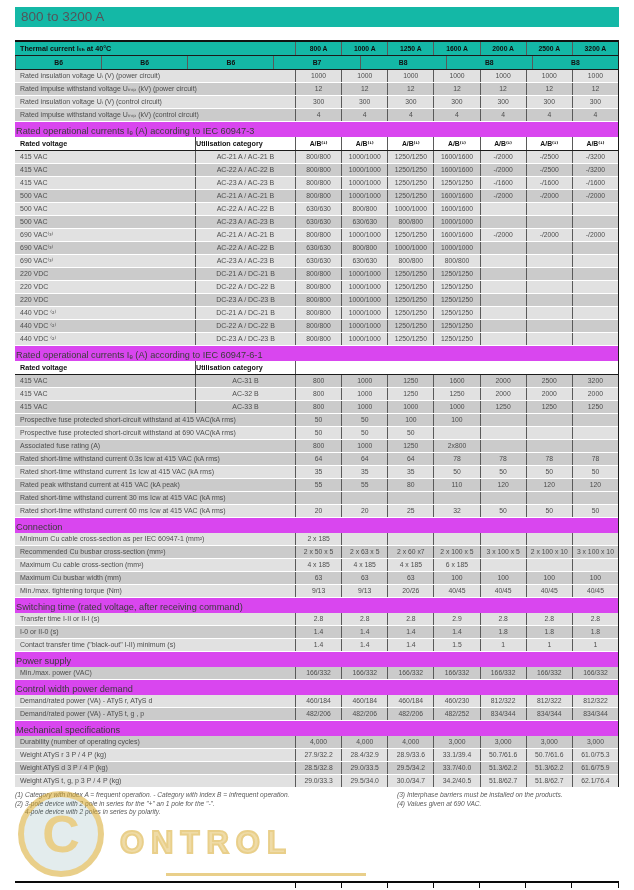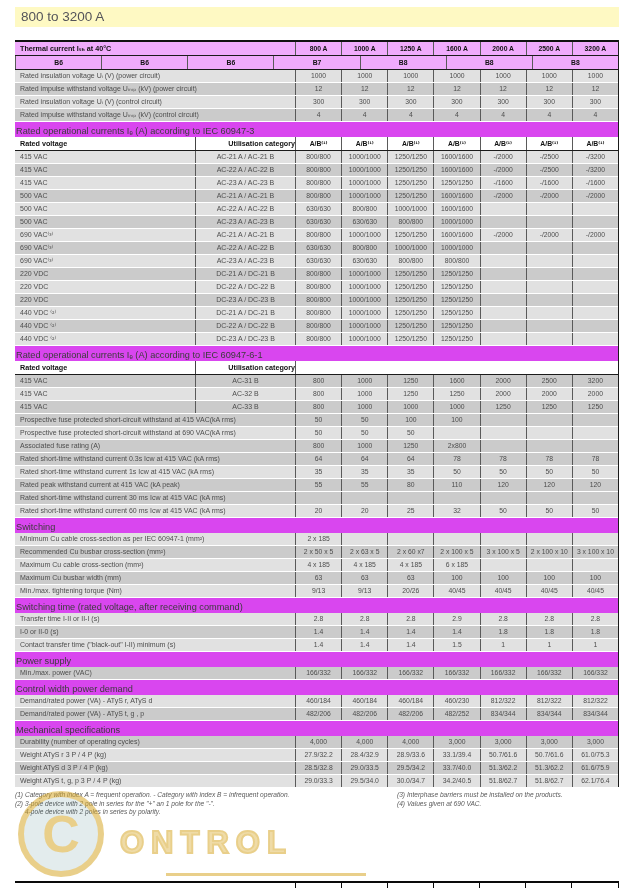--- a/index.html
+++ b/index.html
@@ -3,36 +3,36 @@
 <meta charset="utf-8">
 <style>
   * { margin:0; padding:0; box-sizing:border-box; }
   body { background:#ffffff; }
   .sheet {
     position:relative; width:634px; height:890px; background:#ffffff;
     font-family:"Liberation Sans","DejaVu Sans",sans-serif; color:#4a4a4a; overflow:hidden;
   }
   .content { position:absolute; left:15px; top:7px; width:604px; }
   .title-band {
-    height:20px; line-height:20px; background:#fef9c3; color:#54545a;
+    height:20px; line-height:20px; background:#14b8a6; color:#54545a;
     font-size:13.5px; padding-left:6px; margin-bottom:13px;
   }
   #tables { border-right:1.5px solid #1b1b1b; }
   .t0 { border-top:2px solid #111; }
   .hrow {
-    display:flex; height:14px; line-height:13px; background:#f0abfc;
+    display:flex; height:14px; line-height:13px; background:#14b8a6;
     border-bottom:1px solid #1b1b1b; font-weight:bold; color:#111; font-size:7.2px;
   }
   .hrow .lab { width:280px; padding-left:5px; }
   .sub {
     display:flex; height:14px; line-height:13px; background:#fff;
     border-bottom:1px solid #1b1b1b; font-weight:bold; color:#111; font-size:7.2px;
   }
   .sub .volt { width:180px; padding-left:5px; }
-  .sub .cat  { width:100px; text-align:right; border-left:1px solid #444; }
+  .sub .cat  { width:100px; text-align:left; border-left:1px solid #444; }
   .row { display:flex; height:12px; line-height:12px; margin-bottom:1px; font-size:7px; color:#4d4d4d; }
   .r-light { background:#e1e1e1; }
   .r-dark  { background:#cbcbcb; }
   .row .lab  { width:280px; padding-left:5px; white-space:nowrap; overflow:hidden; }
   .row .volt { width:180px; padding-left:5px; white-space:nowrap; }
   .row .cat  { width:100px; text-align:center; border-left:1px solid #5a5a5a; }
   .vals { display:flex; flex:1; }
   .v { flex:1; text-align:center; border-left:1px solid #5a5a5a; font-size:6.8px; white-space:nowrap; }
   .vspan { flex:1; border-left:1px solid #5a5a5a; }
   .sec-title { height:15px; line-height:14px; padding:2px 0 0 1px; background:#d946ef; font-size:9.2px; color:#3b3b3b; white-space:nowrap; }
@@ -481,21 +481,21 @@
           <div class="vals">
             <div class="v">20</div>
             <div class="v">20</div>
             <div class="v">25</div>
             <div class="v">32</div>
             <div class="v">50</div>
             <div class="v">50</div>
             <div class="v">50</div>
           </div>
         </div>
-        <div class="sec-title">Switching</div>
+        <div class="sec-title">Connection</div>
         <div class="row r-light">
           <div class="lab">Minimum Cu cable cross-section as per IEC 60947-1 (mm²)</div>
           <div class="vals">
             <div class="v">2 x 185</div>
             <div class="v"></div>
             <div class="v"></div>
             <div class="v"></div>
             <div class="v"></div>
             <div class="v"></div>
             <div class="v"></div>

